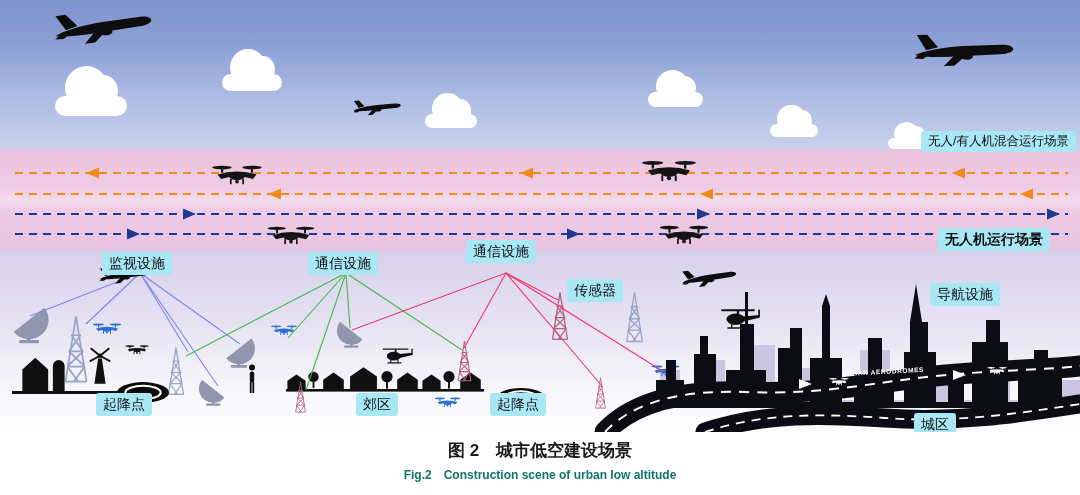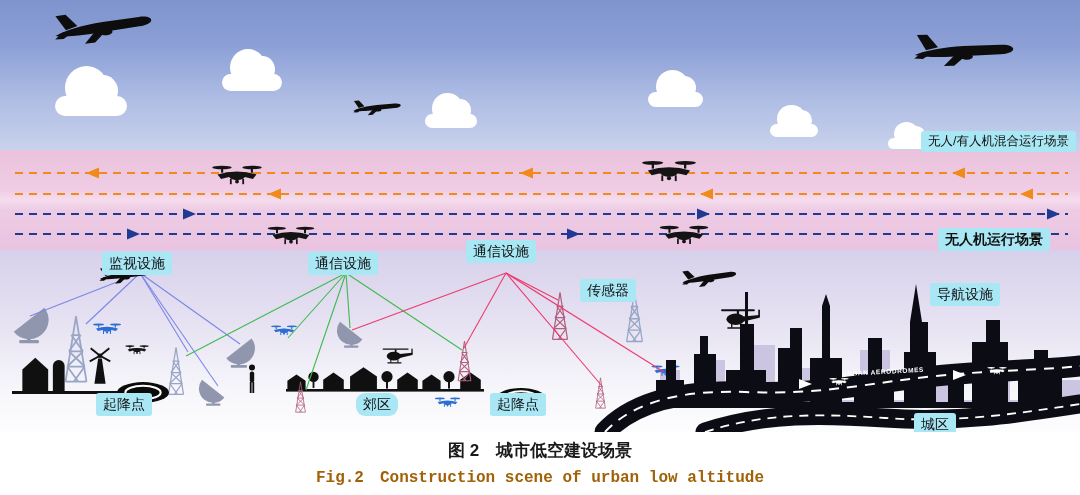--- a/index.html
+++ b/index.html
@@ -28,22 +28,22 @@
     padding:2px 7px;border-radius:3px;white-space:nowrap;z-index:7;}
   .tag.small{font-size:12.5px;}
 
   .ground-line{position:absolute;background:#101010;z-index:3;}
   .road-text{position:absolute;color:#fff;font-size:6.5px;letter-spacing:.6px;z-index:6;
     white-space:nowrap;transform:rotate(-3deg);font-weight:bold;}
 
   .captions{position:absolute;left:0;top:432px;width:1080px;height:63px;background:#fff;
     text-align:center;z-index:8;}
   .cap-zh{font-weight:bold;font-size:17px;color:#1a1a1a;margin-top:7px;}
-  .cap-en{font-family:Liberation Mono, monospace;font-weight:bold;font-size:16px;
-    color:#a16207;margin-top:5px;}
+  .cap-en{font-family:Liberation Sans, sans-serif;font-weight:bold;font-size:12px;
+    color:#0f766e;margin-top:5px;}
 </style>
 </head>
 <body>
 
 <svg style="position:absolute;width:0;height:0;overflow:hidden" aria-hidden="true">
   <defs>
     <symbol id="sym-jet" viewBox="0 0 120 44">
       <path fill="currentColor" d="M3,27 C16,22 36,19 60,18.5 L103,18.5 C112,18.5 117,21 117,24 C117,27 111,29.5 102,29.5 L44,30.5 C26,30.5 11,29.5 3,27 Z"></path>
       <path fill="currentColor" d="M16,22 L6,4 L18,4 L30,19 Z"></path>
       <path fill="currentColor" d="M54,24 L36,41 L48,41 L68,25 Z"></path>
@@ -315,24 +315,24 @@
     <svg class="icon" style="left:986px;top:366px;width:22px;height:9px;color:#ffffff;z-index:5;">
         <use href="#sym-drone"></use>
       </svg>
     <div class="road-text" style="left:842px;top:368px;">URBAN AERODROMES</div>
 
     <div class="tag small" style="right:4px;top:131px;">无人/有人机混合运行场景</div>
     <div class="tag" style="right:30px;top:228px;font-weight:bold;">无人机运行场景</div>
     <div class="tag" style="left:102px;top:252px;">监视设施</div>
     <div class="tag" style="left:308px;top:252px;">通信设施</div>
     <div class="tag" style="left:466px;top:240px;">通信设施</div>
-    <div class="tag" style="left:580px;top:279px;text-align:right;">传感器</div>
+    <div class="tag" style="left:567px;top:279px;text-align:right;">传感器</div>
     <div class="tag" style="left:930px;top:283px;">导航设施</div>
     <div class="tag" style="left:96px;top:393px;">起降点</div>
-    <div class="tag" style="left:356px;top:393px;border-radius:9px;">郊区</div>
+    <div class="tag" style="left:356px;top:393px;">郊区</div>
     <div class="tag" style="left:490px;top:393px;">起降点</div>
     <div class="tag" style="left:914px;top:413px;">城区</div>
   </div>
 
   <div class="captions">
     <div class="cap-zh">图 2　城市低空建设场景</div>
     <div class="cap-en">Fig.2　Construction scene of urban low altitude</div>
   </div>
 </div>
 

